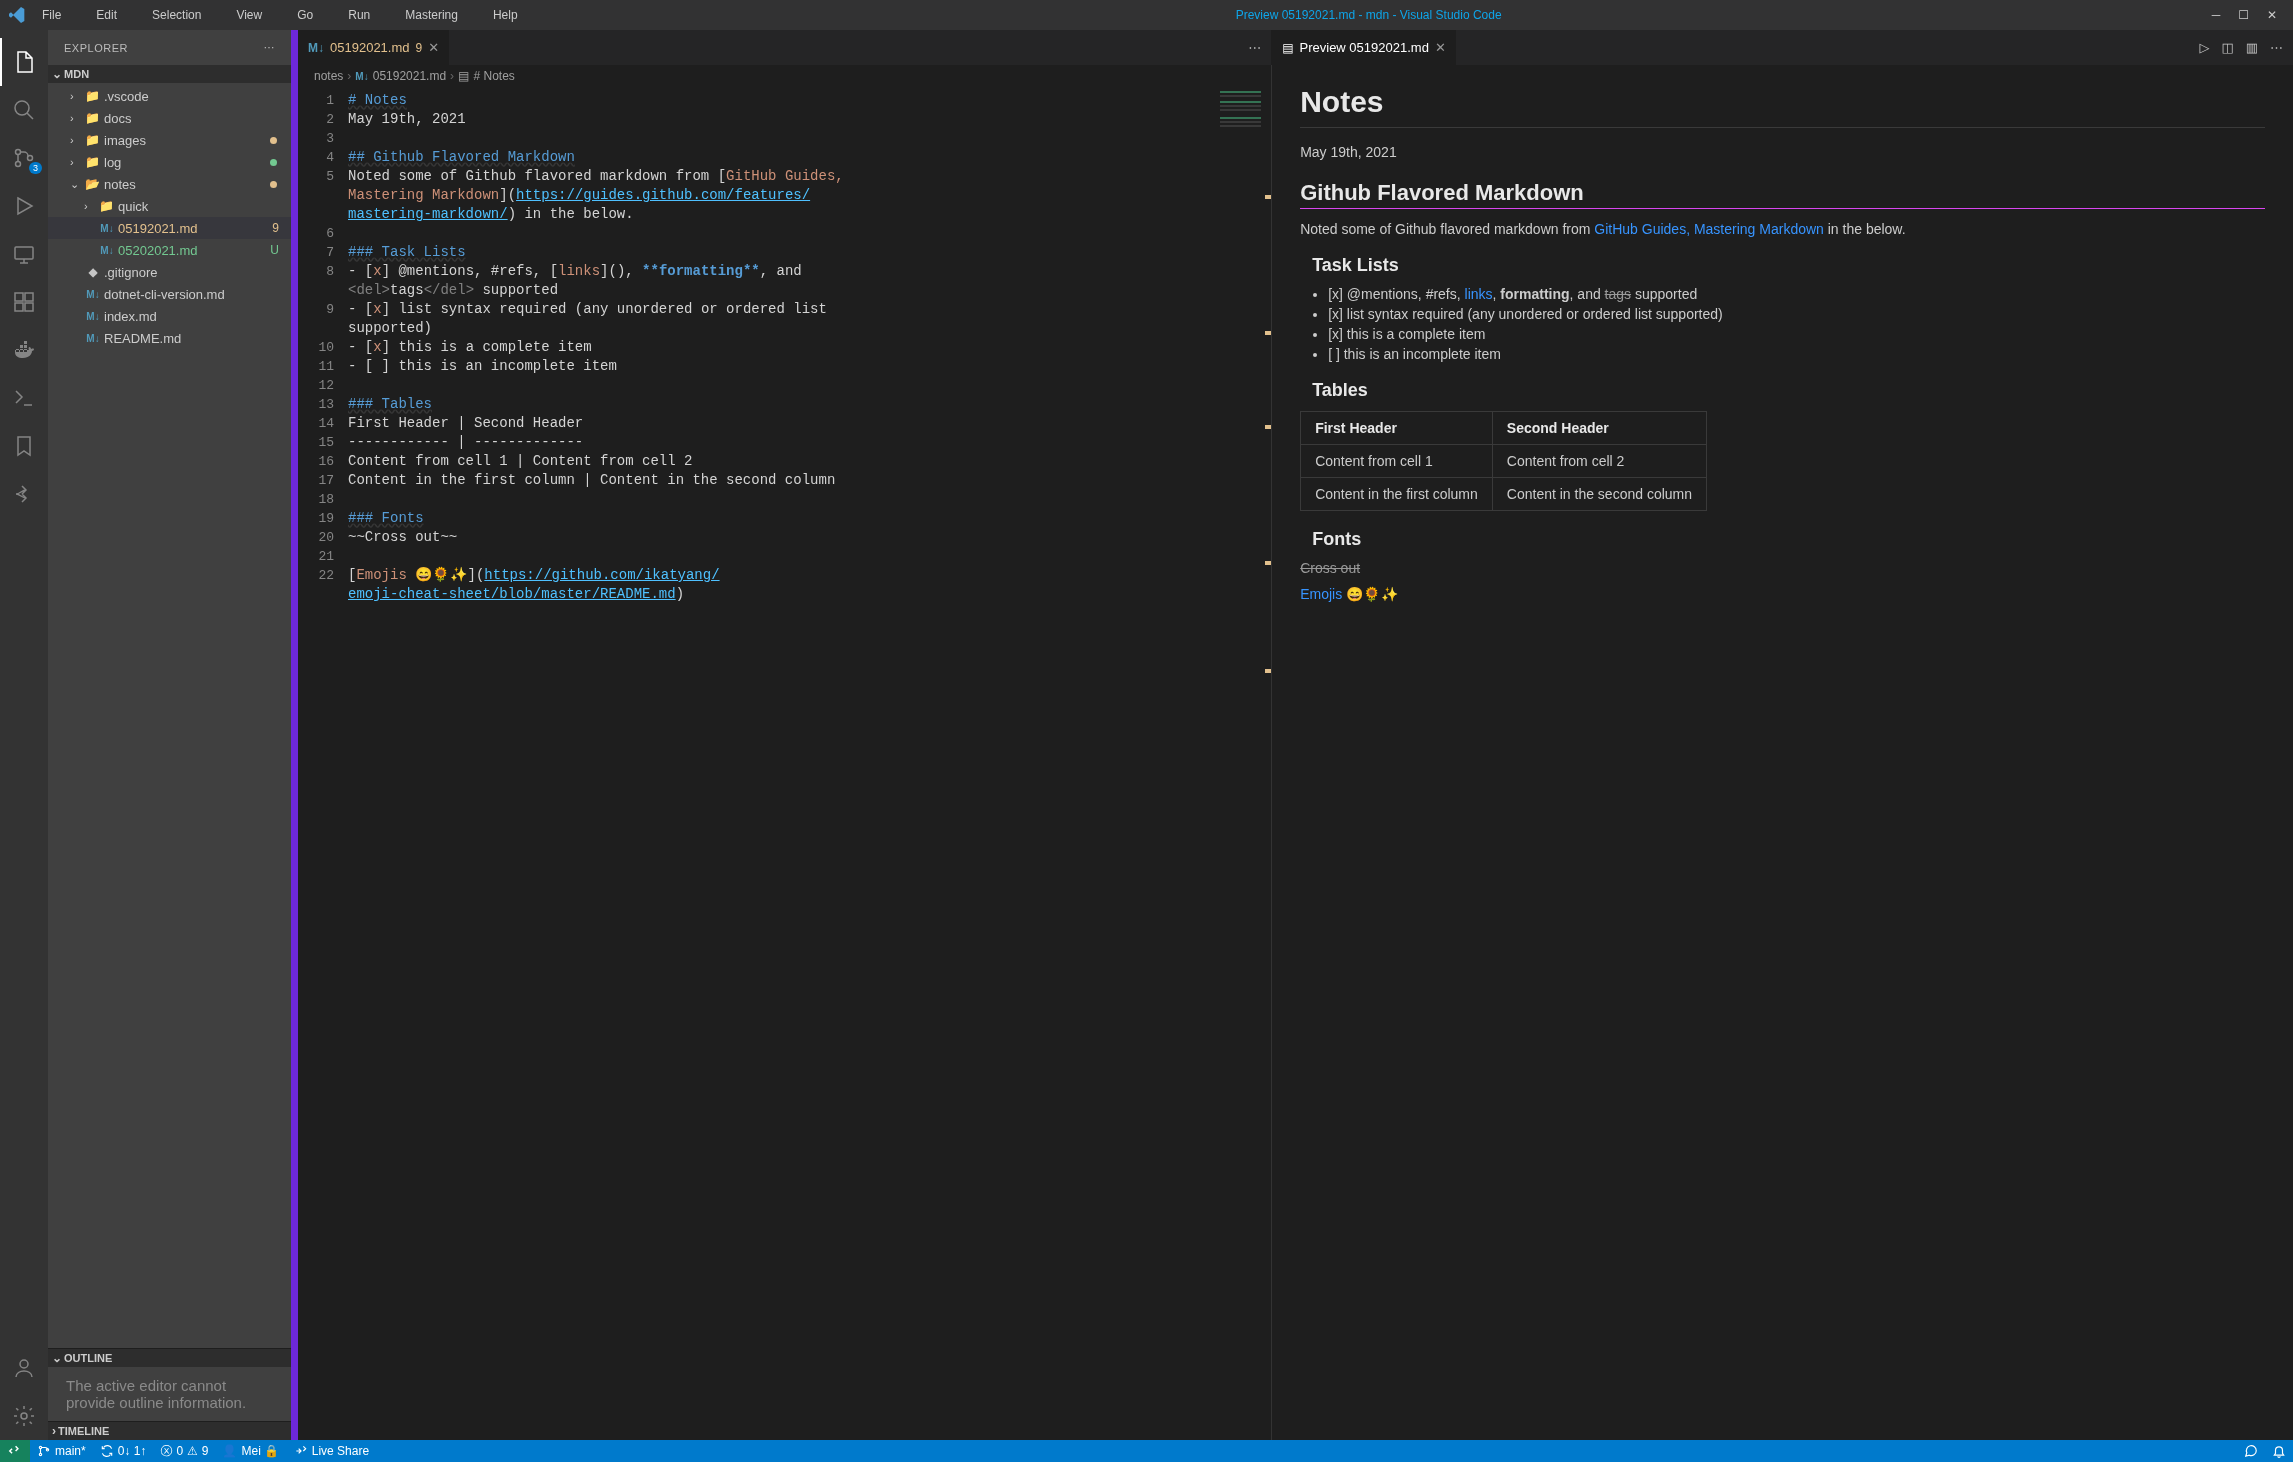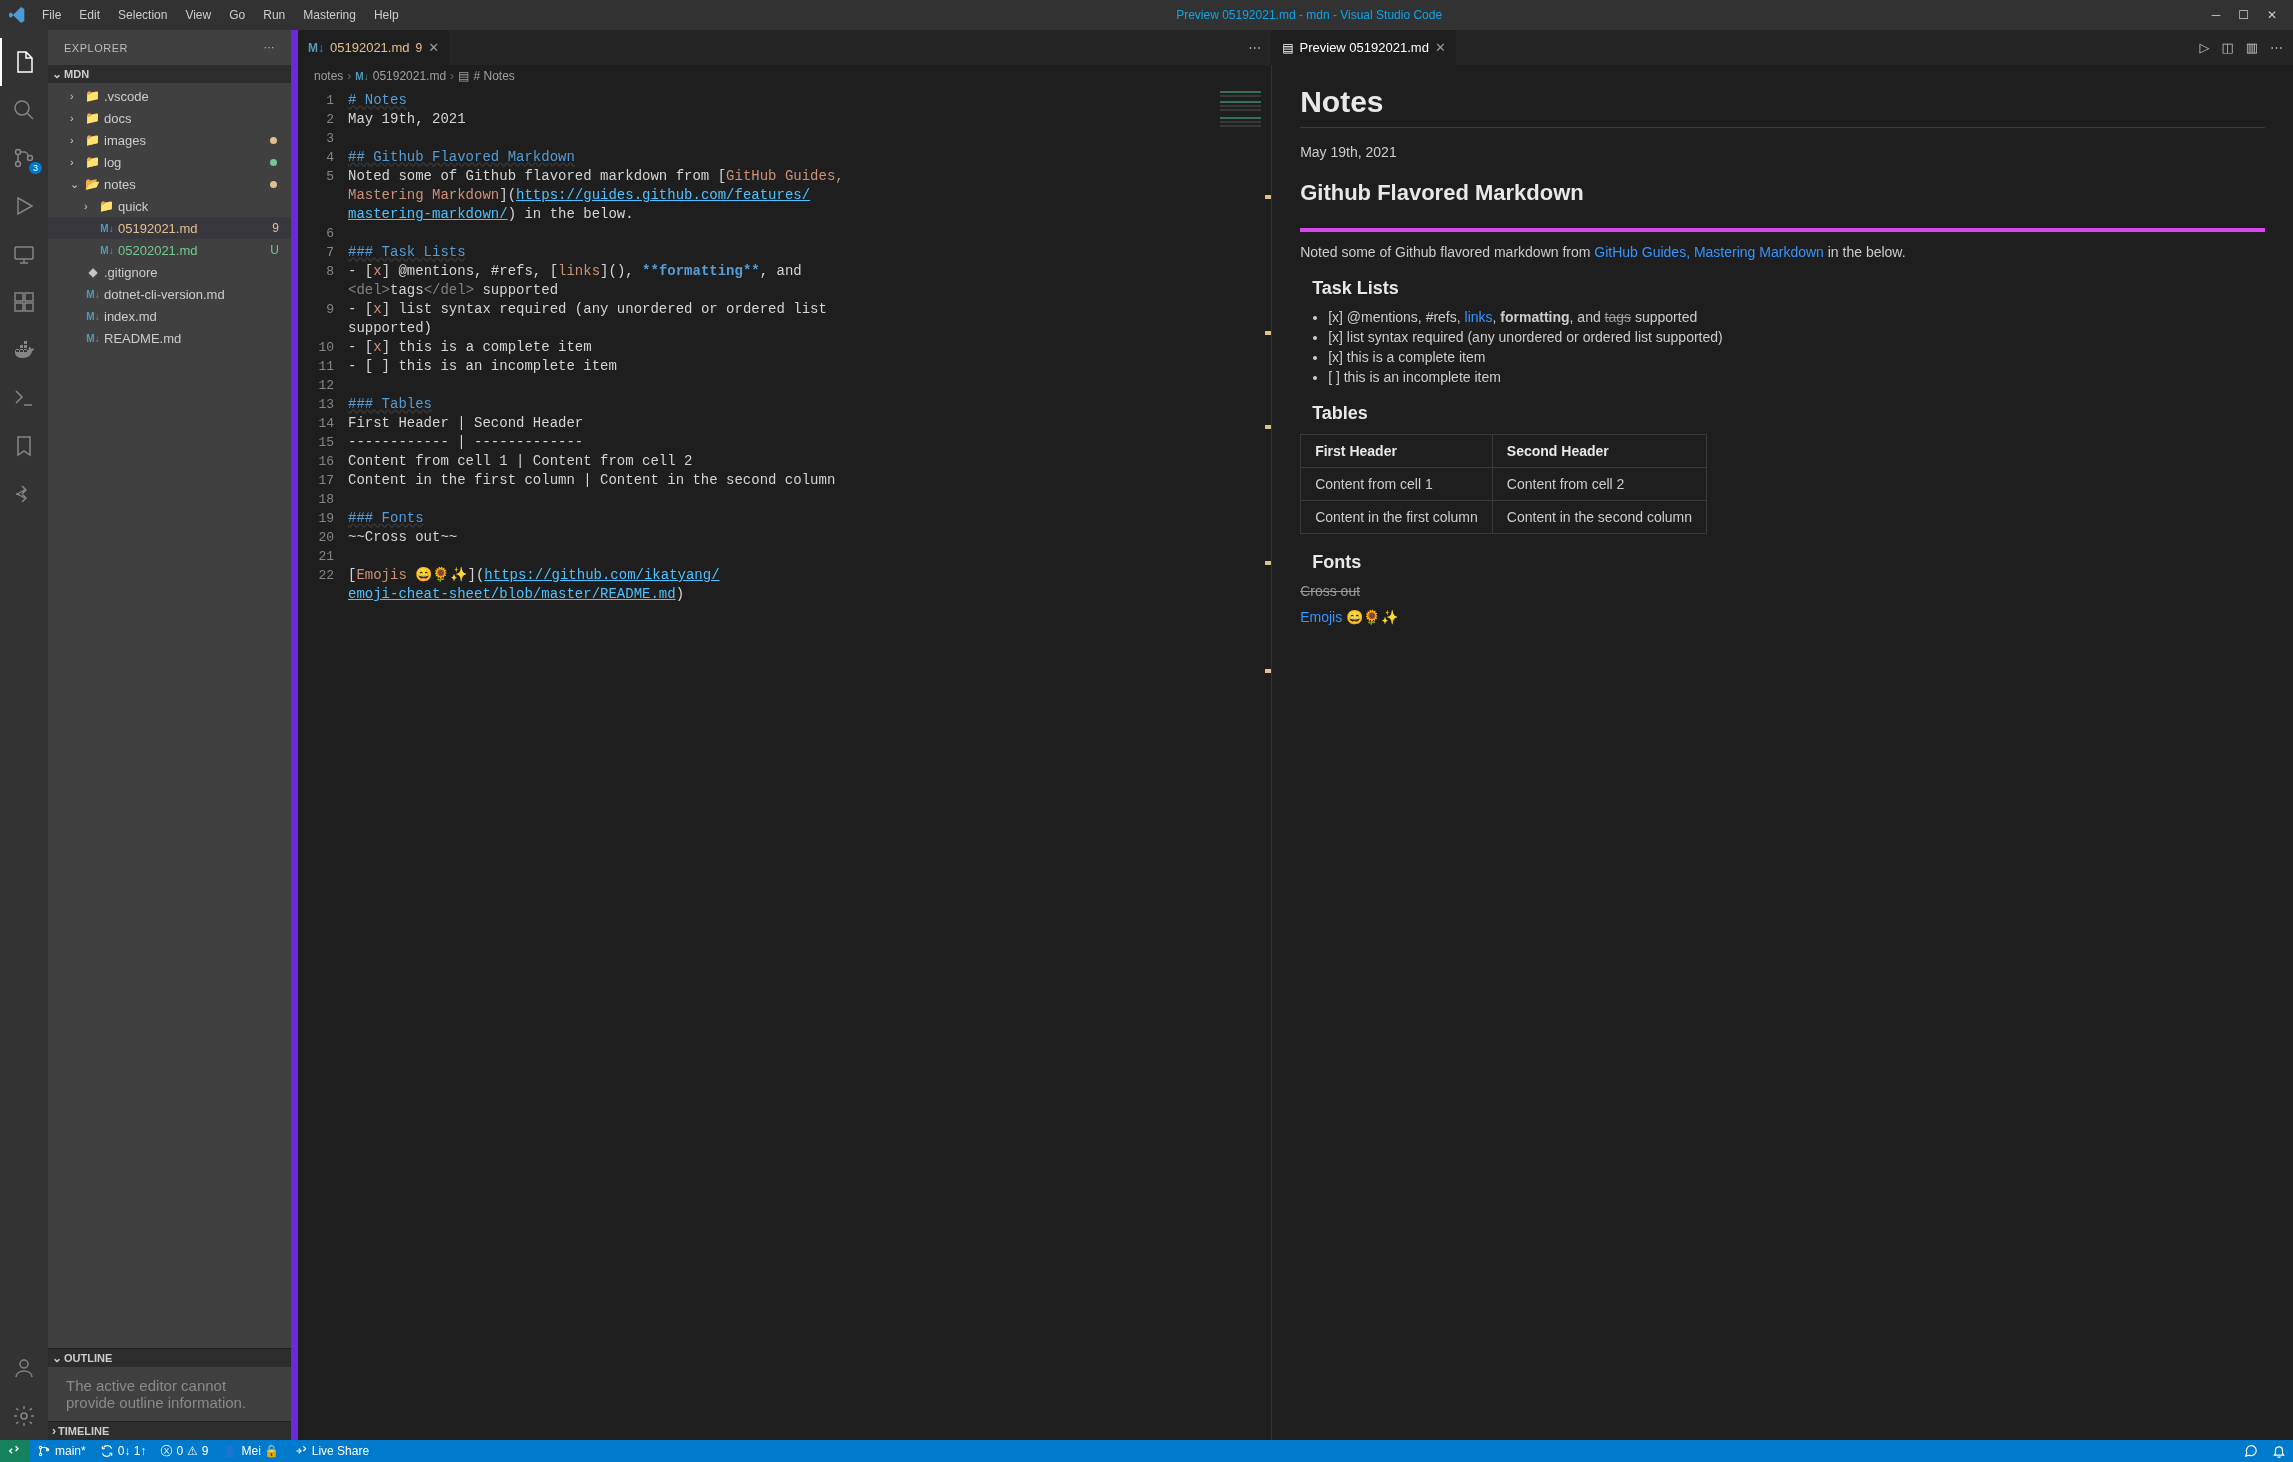--- a/index.html
+++ b/index.html
@@ -16,21 +16,21 @@
 .titlebar {
   height: 30px;
   background: #323233;
   display: flex;
   align-items: center;
   padding: 0 8px;
   font-size: 12px;
   color: #cccccc;
 }
 .titlebar .logo { width: 18px; height: 18px; margin-right: 8px; display:flex; align-items:center; justify-content:center;}
-.titlebar .menu { display: flex; gap: 2px; }
+.titlebar .menu { display: flex; gap: 19px; }
 .titlebar .menu-item { padding: 4px 8px; cursor: pointer; }
 .titlebar .title-center { flex: 1; text-align: center; color: #0ea5e9; }
 .titlebar .window-controls { display: flex; gap: 18px; margin-left: auto; color: #ccc; margin-right: 8px;}
 .main { flex: 1; display: flex; overflow: hidden; }
 .activitybar {
   width: 48px;
   background: #333333;
   display: flex;
   flex-direction: column;
   align-items: center;
@@ -187,21 +187,21 @@
 .preview-pane {
   flex: 1;
   background: #1e1e1e;
   overflow: auto;
   padding: 20px 28px;
   color: #cccccc;
   font-family: -apple-system, "Segoe UI", sans-serif;
   border-left: 1px solid #333;
 }
 .preview-pane h1 { font-size: 30px; font-weight: 600; margin-bottom: 16px; color: #e8e8e8; border-bottom: 1px solid #3a3a3a; padding-bottom: 8px;}
-.preview-pane h2 { font-size: 22px; font-weight: 600; margin: 20px 0 12px; color: #e8e8e8; border-bottom: 4px solid #d946ef; padding-bottom: 22px;}
+.preview-pane h2 { font-size: 22px; font-weight: 600; margin: 20px 0 12px; color: #e8e8e8; border-bottom: 1px solid #d946ef; padding-bottom: 2px;}
 .preview-pane h3 { font-size: 18px; font-weight: 600; margin: 18px 12px 10px; color: #e8e8e8;}
 .preview-pane p { margin: 10px 0; font-size: 14px; color: #cccccc;}
 .preview-pane a { color: #3794ff; text-decoration: none;}
 .preview-pane ul { margin: 8px 0; padding-left: 28px;}
 .preview-pane li { margin: 4px 0; font-size: 14px;}
 .preview-pane del { color: #999;}
 .preview-pane table { border-collapse: collapse; margin: 10px 0; font-size: 14px;}
 .preview-pane th, .preview-pane td { border: 1px solid #3a3a3a; padding: 8px 14px; text-align: left;}
 .preview-pane th { font-weight: 600; color: #e8e8e8;}
 .statusbar {

